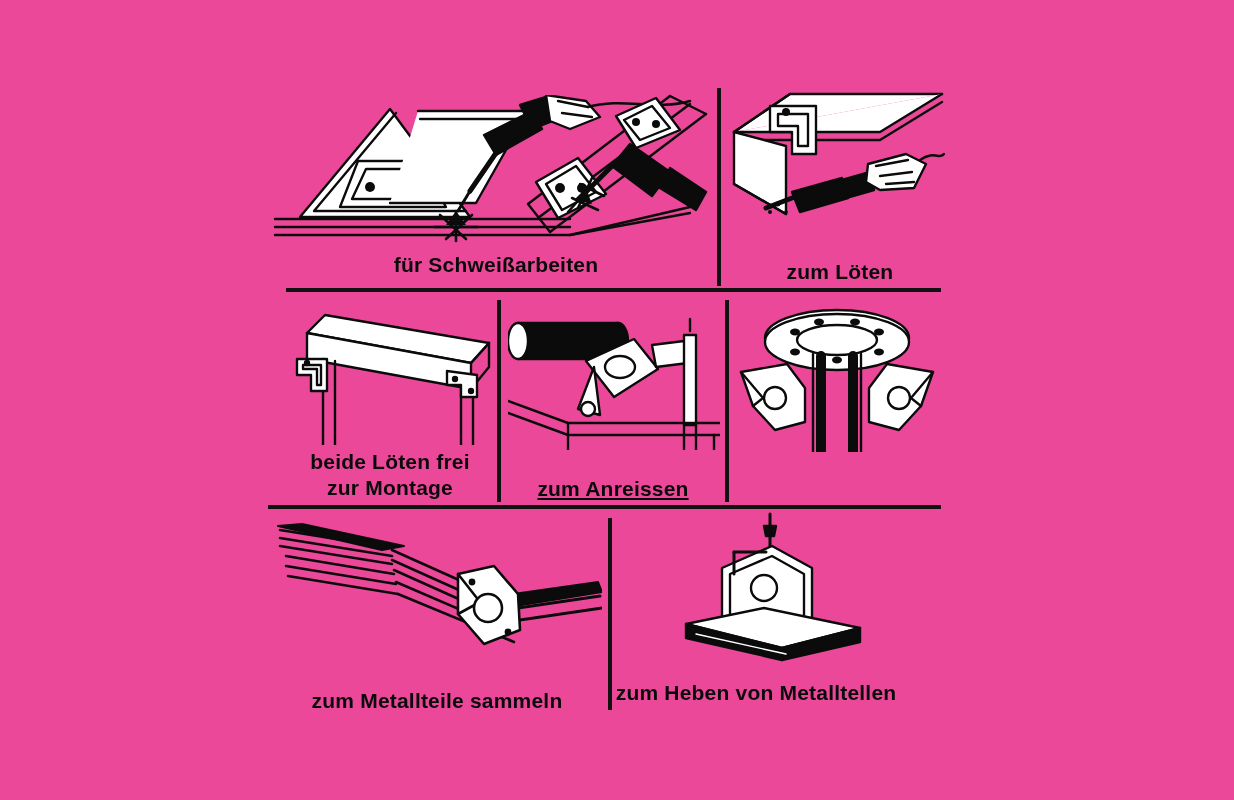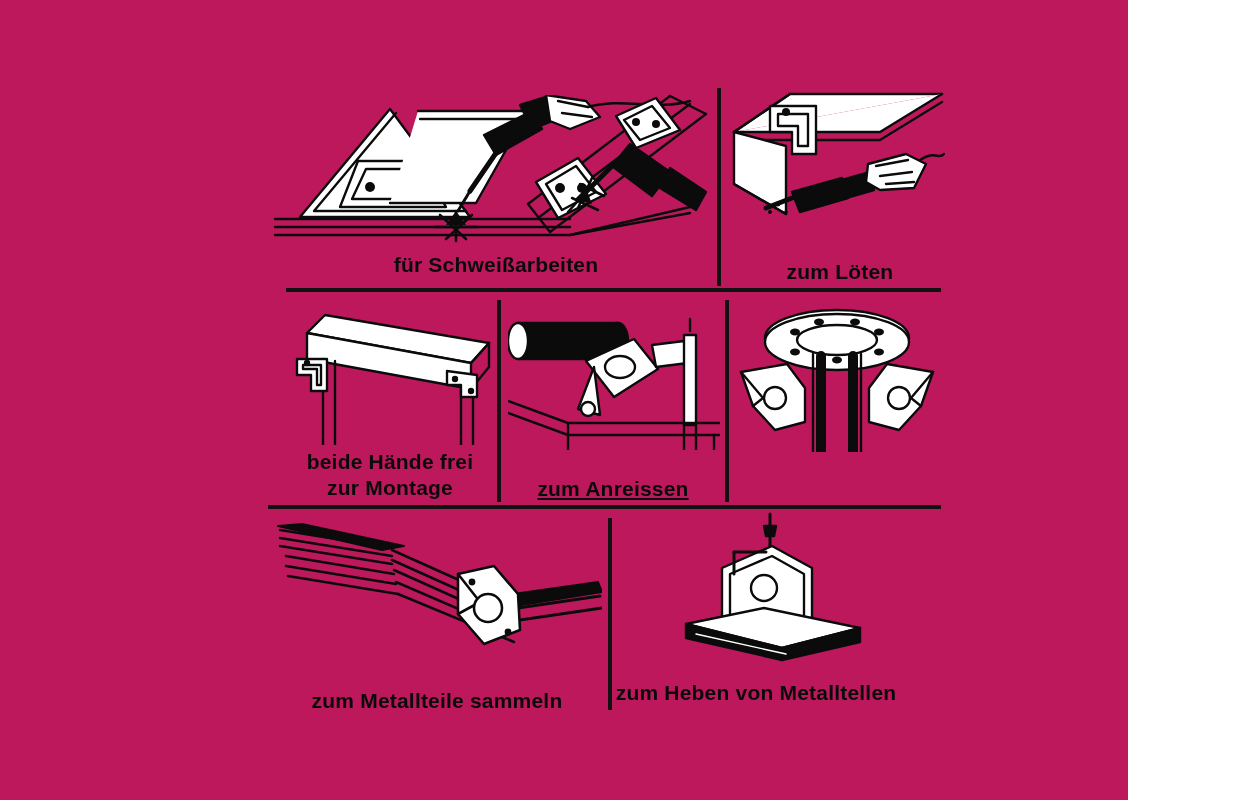--- a/index.html
+++ b/index.html
@@ -11,23 +11,23 @@
   body {
     width: 1234px;
     height: 800px;
     font-family: "Liberation Sans", sans-serif;
     color: #000000;
     overflow: hidden;
   }
 
   #sheet {
     position: relative;
-    width: 1128px;
+    width: 1234px;
     height: 800px;
-    background: #be185d;
+    background: #ec4899;
   }
   .caption {
     position: absolute;
     text-align: center;
     font-weight: bold;
     font-size: 21px;
     line-height: 26px;
     letter-spacing: 0.2px;
     color: #0a0a0a;
     white-space: pre-line;
@@ -192,21 +192,21 @@
       <path d="M12 54 L42 54 L42 86 L26 86 L26 70 L12 70 Z" fill="#fff"></path>
       <path d="M18 60 L36 60 L36 80 L32 80 L32 64 L18 64 Z" fill="#fff"></path>
       <circle cx="22" cy="58" r="3.2" fill="#111" stroke="none"></circle>
 
       <path d="M162 66 L192 70 L192 92 L176 92 L176 80 L162 80 Z" fill="#fff"></path>
       <circle cx="170" cy="74" r="3.2" fill="#111" stroke="none"></circle>
       <circle cx="186" cy="86" r="3.2" fill="#111" stroke="none"></circle>
     </svg>
   </div>
 
-  <div class="caption" style="left:285px; top:449px; width:210px;">beide Hände frei
+  <div class="caption" style="left:285px; top:449px; width:210px;">beide Löten frei
 zur Montage</div>
 
   <div class="art inkwrap" style="left:508px; top:305px; width:212px; height:145px;">
     <svg width="212" height="145" viewBox="0 0 212 145" fill="none" stroke="#111" stroke-width="2.4" stroke-linejoin="round" stroke-linecap="round">
 
       <path d="M10 18 L110 18 L110 54 L10 54 Z" fill="#111" stroke="#111"></path>
       <ellipse cx="10" cy="36" rx="10" ry="18" fill="#fff" stroke="#111"></ellipse>
       <ellipse cx="110" cy="36" rx="10" ry="18" fill="#111" stroke="#111"></ellipse>
 
       <path d="M78 56 L126 34 L150 64 L106 92 Z" fill="#fff"></path>

